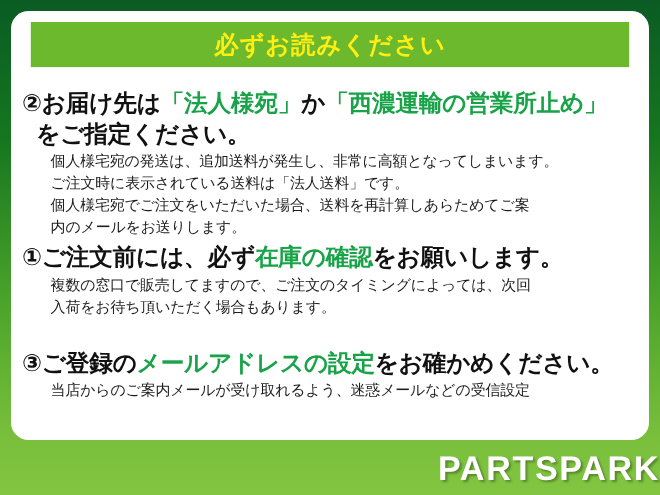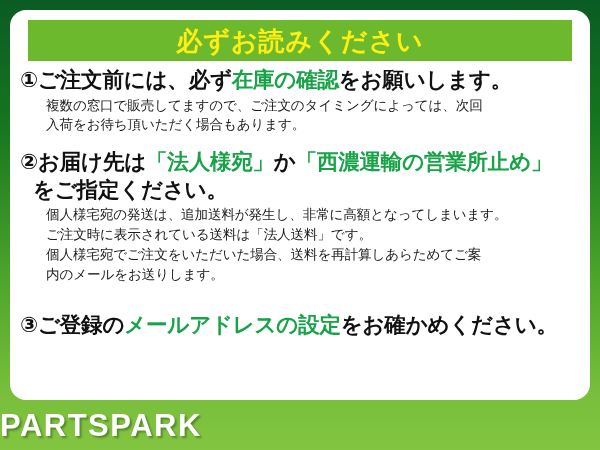--- a/index.html
+++ b/index.html
@@ -47,21 +47,21 @@
     top: 10px;
     width: 544px;
     height: 41px;
     background: #6cb92e;
     display: flex;
     align-items: center;
     justify-content: center;
   }
   .header-title {
     color: #ffee11;
-    font-size: 26px;
+    font-size: 22px;
     font-weight: bold;
     letter-spacing: 1px;
     line-height: 1;
     white-space: nowrap;
   }
 
   
   .notice-body {
     position: absolute;
     left: 0;
@@ -111,21 +111,21 @@
 
   
   .brand-footer {
     position: absolute;
     left: 0;
     top: 400px;
     width: 600px;
     height: 50px;
     display: flex;
     align-items: center;
-    justify-content: flex-start;
+    justify-content: flex-end;
   }
   .brand-text {
     color: #ffffff;
     font-size: 31px;
     font-weight: bold;
     letter-spacing: 1.5px;
     text-shadow: 2px 2px 2px rgba(0,0,0,0.30);
     line-height: 1;
   }
 </style>
@@ -135,49 +135,49 @@
 <div class="notice-page">
 
   <div class="notice-card">
 
     <div class="header-banner">
       <span class="header-title">必ずお読みください</span>
     </div>
 
     <div class="notice-body">
 
-      <div class="notice-item item-1">
-        <p class="item-heading">
-          <span>①</span><span>ご注文前には、必ず</span><span class="hl">在庫の確認</span><span>をお願いします。</span>
-        </p>
-        <p class="item-detail">
-          <span>複数の窓口で販売してますので、ご注文のタイミングによっては、次回</span><br>
-          <span>入荷をお待ち頂いただく場合もあります。</span>
-        </p>
-      </div>
-
       <div class="notice-item item-2">
         <p class="item-heading wrap">
           <span>②</span><span>お届け先は</span><span class="hl">「法人様宛」</span><span>か</span><span class="hl">「西濃運輸の営業所止め」</span><br>
           <span class="heading-indent">をご指定ください。</span>
         </p>
         <p class="item-detail">
           <span>個人様宅宛の発送は、追加送料が発生し、非常に高額となってしまいます。</span><br>
           <span>ご注文時に表示されている送料は「法人送料」です。</span><br>
           <span>個人様宅宛でご注文をいただいた場合、送料を再計算しあらためてご案</span><br>
           <span>内のメールをお送りします。</span>
         </p>
       </div>
 
+      <div class="notice-item item-1">
+        <p class="item-heading">
+          <span>①</span><span>ご注文前には、必ず</span><span class="hl">在庫の確認</span><span>をお願いします。</span>
+        </p>
+        <p class="item-detail">
+          <span>複数の窓口で販売してますので、ご注文のタイミングによっては、次回</span><br>
+          <span>入荷をお待ち頂いただく場合もあります。</span>
+        </p>
+      </div>
+
       <div class="notice-item item-3">
         <p class="item-heading">
           <span>③</span><span>ご登録の</span><span class="hl">メールアドレスの設定</span><span>をお確かめください。</span>
         </p>
         <p class="item-detail">
-          <br>
+          <span>当店からのご案内メールが受け取れるよう、迷惑メールなどの受信設定</span><br>
         </p>
       </div>
 
     </div>
   </div>
 
   <div class="brand-footer">
     <span class="brand-text">PARTSPARK</span>
   </div>
 

